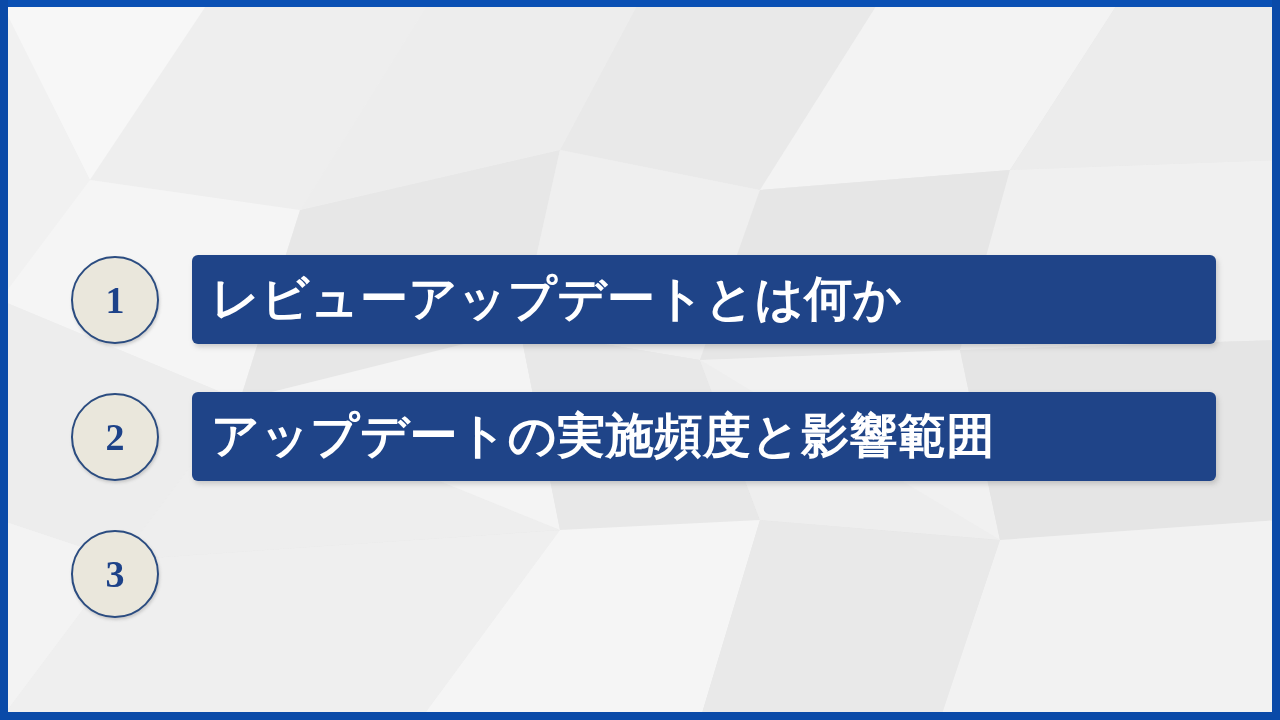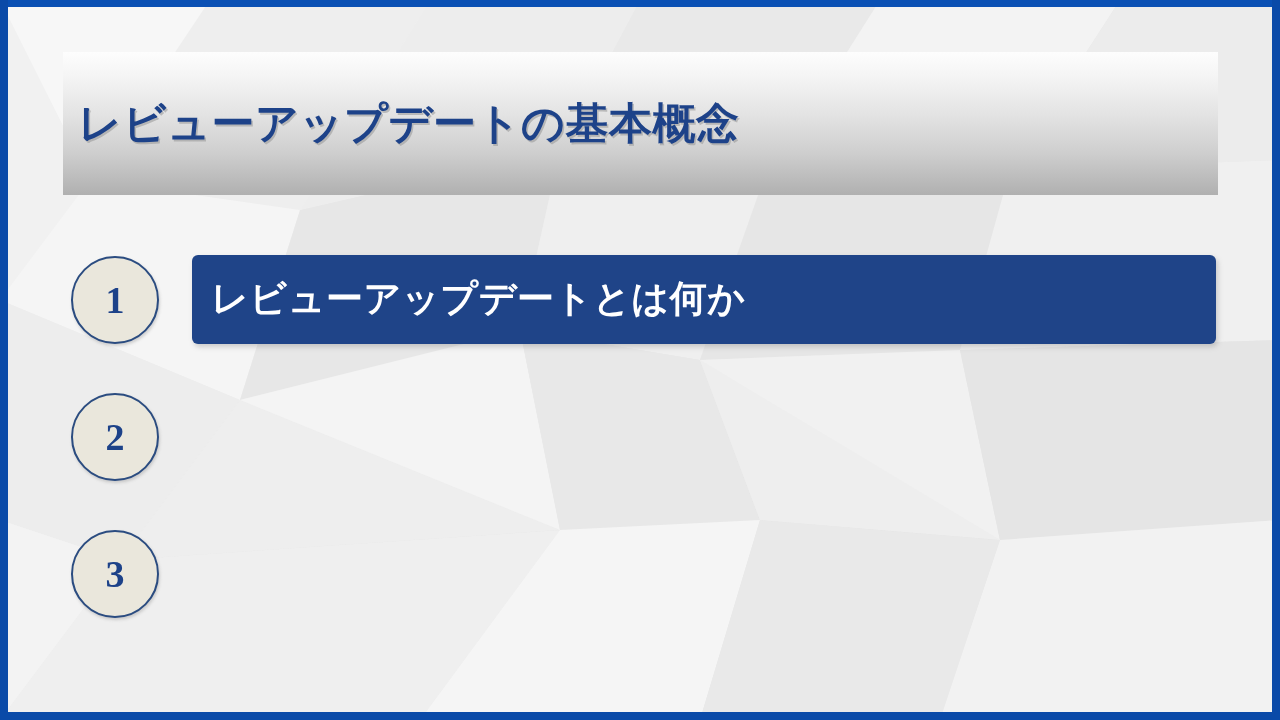--- a/index.html
+++ b/index.html
@@ -119,21 +119,21 @@
     height: 89px;
     background: #1f4488;
     border-radius: 6px;
     box-sizing: border-box;
     display: flex;
     align-items: center;
     box-shadow: 2px 3px 5px rgba(130,130,130,0.35);
   }
   .item-text {
     margin-left: 19px;
-    font-size: 37px;
+    font-size: 48px;
     font-weight: bold;
     color: #ffffff;
     line-height: 1.1;
     letter-spacing: 0.5px;
     white-space: nowrap;
   }
 </style>
 </head>
 <body>
 
@@ -162,38 +162,38 @@
     <polygon points="0,520 120,560 0,720" fill="#f3f3f3"></polygon>
     <polygon points="120,560 560,530 420,720 0,720" fill="#efefef"></polygon>
     <polygon points="560,530 760,520 700,720 420,720" fill="#f5f5f5"></polygon>
     <polygon points="760,520 1000,540 940,720 700,720" fill="#e9e9e9"></polygon>
     <polygon points="1000,540 1280,520 1280,720 940,720" fill="#f2f2f2"></polygon>
     <polygon points="300,210 430,0 640,0 560,150" fill="#eaeaea" opacity="0.55"></polygon>
     <polygon points="120,560 240,400 560,530" fill="#e8e8e8" opacity="0.5"></polygon>
     <polygon points="700,360 760,520 1000,540" fill="#ececec" opacity="0.5"></polygon>
   </svg>
 
-  <div class="title-banner">
-    <div class="title-text">レビューアップデートの基本概念</div>
-  </div>
 
   <div class="agenda">
 
     <div class="agenda-row">
       <div class="num-circle">
         <span>1</span>
       </div>
       <div class="item-bar">
         <div class="item-text">レビューアップデートとは何か</div>
       </div>
     </div>
 
     <div class="agenda-row">
       <div class="num-circle">
         <span>2</span>
+      </div>
+      <div class="item-bar">
+        <div class="item-text">アップデートの実施頻度と影響範囲</div>
       </div>
     </div>
 
     <div class="agenda-row">
       <div class="num-circle">
         <span>3</span>
       </div>
     </div>
 
   </div>

